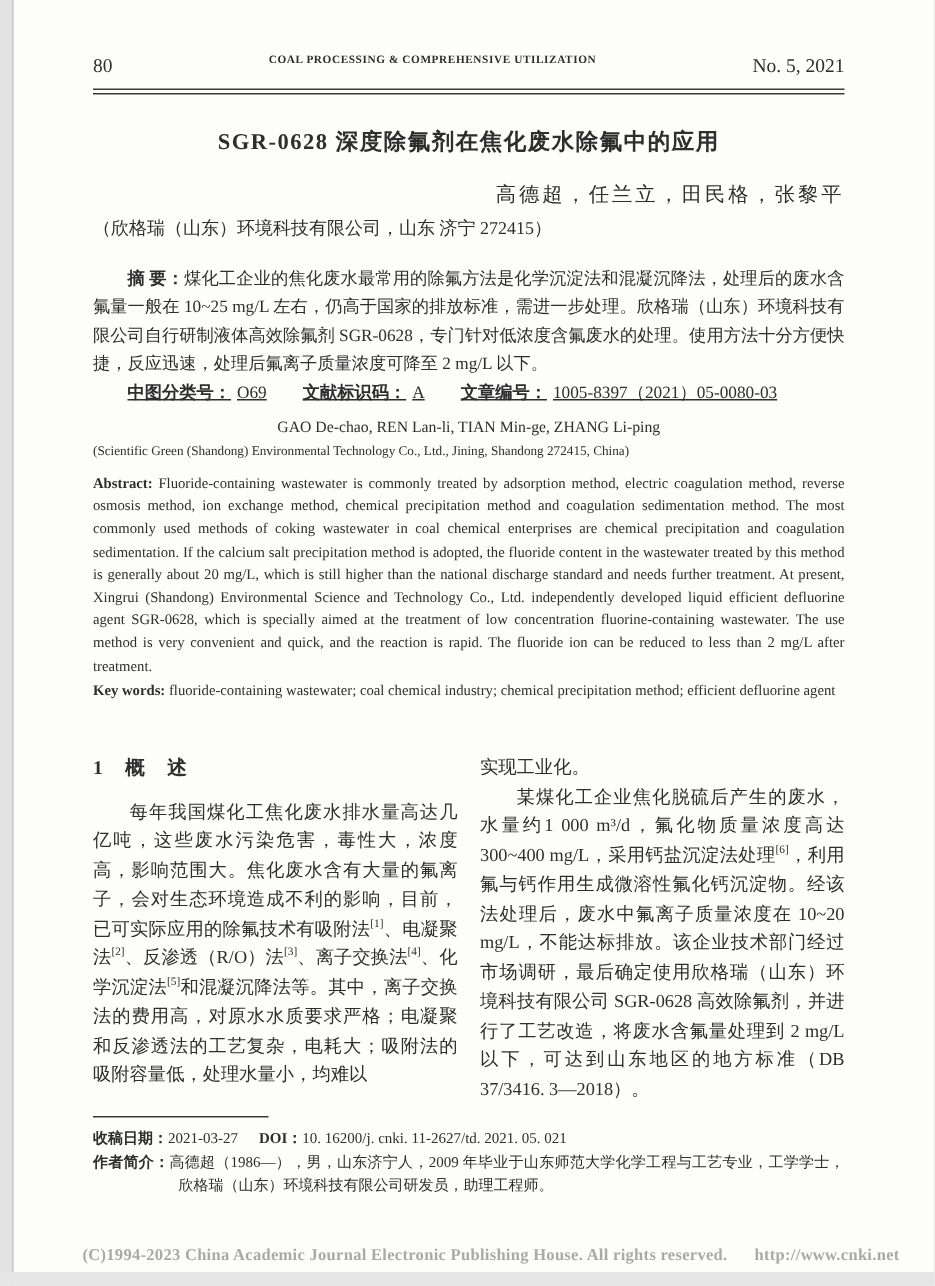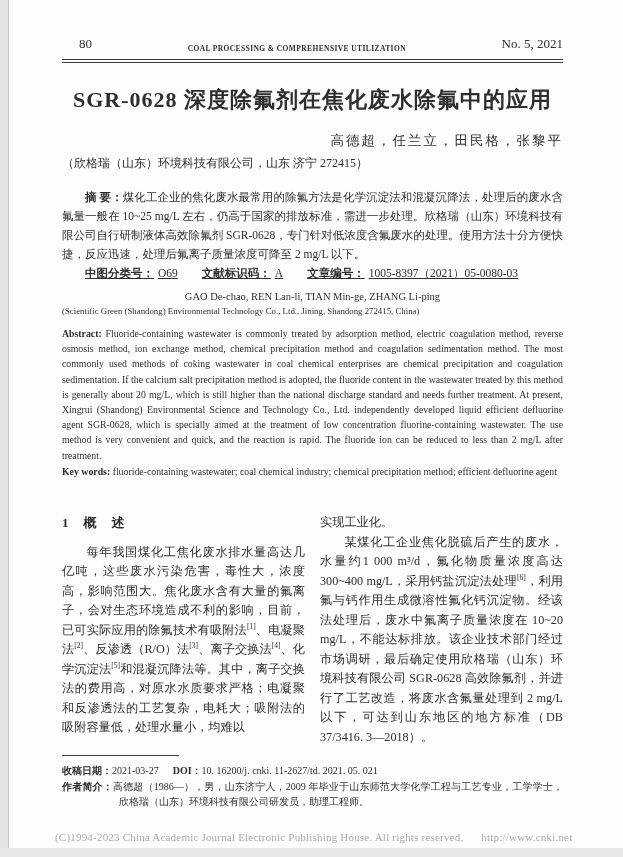--- a/index.html
+++ b/index.html
@@ -17,30 +17,30 @@
     position: absolute; left: 0; top: 0; bottom: 0; width: 9px;
     background: #e3e3e3; border-right: 1px solid #c8c8c8;
   }
   .edge-bottom {
     position: absolute; left: 0; right: 0; bottom: 0; height: 9px;
     background: #e6e6e6;
   }
   .content { position: absolute; left: 62px; top: 0; width: 501px; }
 
   
-  .hdr { display: flex; align-items: flex-end; justify-content: space-between; margin-top: 36px; margin-left: 17px; }
+  .hdr { display: flex; align-items: flex-start; justify-content: space-between; margin-top: 36px; }
   .hdr-page { font-size: 13px; padding-bottom: 2px; }
   .hdr-center { text-align: center; line-height: 1.15; }
   .hdr-cn { font-size: 14px; font-weight: bold; letter-spacing: 8px; text-indent: 8px; }
   .hdr-en { font-size: 7.5px; font-weight: bold; letter-spacing: 0.4px; }
   .hdr-issue { font-size: 13px; padding-bottom: 2px; }
   .hdr-rule { margin-top: 5px; height: 4px; border-top: 1.5px solid #3a3a3a; border-bottom: 1px solid #3a3a3a; }
 
   
-  .title-cn { margin-top: 22px; text-align: center; font-size: 22px; font-weight: bold; letter-spacing: 1px; }
+  .title-cn { margin-top: 22px; text-align: center; font-size: 15px; font-weight: bold; letter-spacing: 1px; }
   .authors-cn { margin-top: 17px; text-align: right; font-size: 13.5px; letter-spacing: 2px; }
   .affil-cn { margin-top: 5px; text-align: left; font-size: 12px; }
 
   
   .abs-cn { margin-top: 16px; font-size: 11.5px; line-height: 19px; text-align: justify; }
   .abs-cn p.ind { text-indent: 2em; }
   .b { font-weight: bold; }
   .meta-cn { text-indent: 2em; text-decoration: underline; }
   .meta-cn span { margin-right: 4px; }
   .meta-gap { display: inline-block; width: 16px; }
@@ -62,21 +62,21 @@
   
   .fn-rule { width: 117px; border-top: 1.5px solid #3a3a3a; margin-top: 8px; }
   .fn { margin-top: 7px; font-size: 10px; line-height: 15.5px; text-align: justify; }
   .fn-item { padding-left: 57px; text-indent: -57px; }
   .fn-label { font-weight: bold; }
   .fn-sp { display: inline-block; width: 14px; }
 
   
   .footer {
     position: absolute; left: 55px; bottom: 14px;
-    font-size: 11px; color: #a9a9a9; letter-spacing: 0.2px;
+    font-size: 11px; color: #a9a9a9; letter-spacing: 0.2px; font-weight: bold;
   }
   .footer .gap { display: inline-block; width: 18px; }
 </style>
 </head>
 <body>
 
 <div class="scan">
   <div class="edge-left"></div>
 
   <div class="content">

